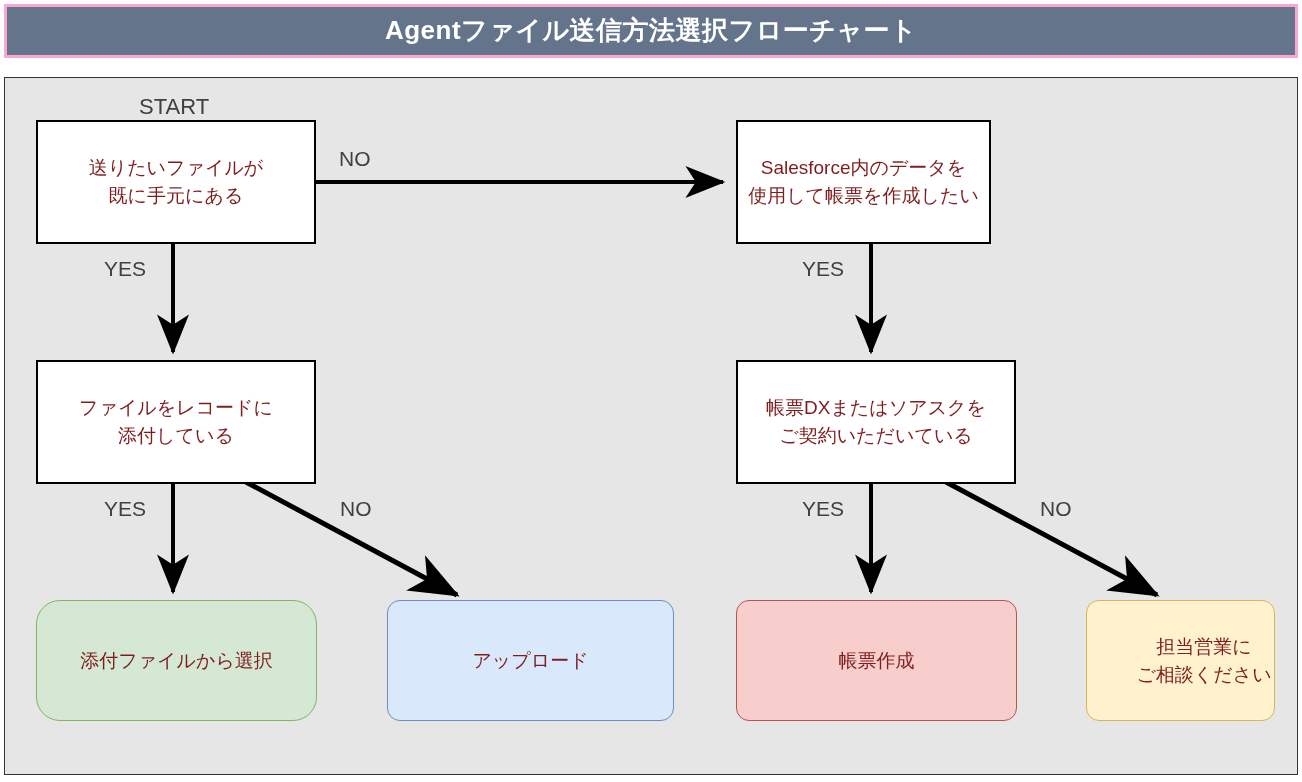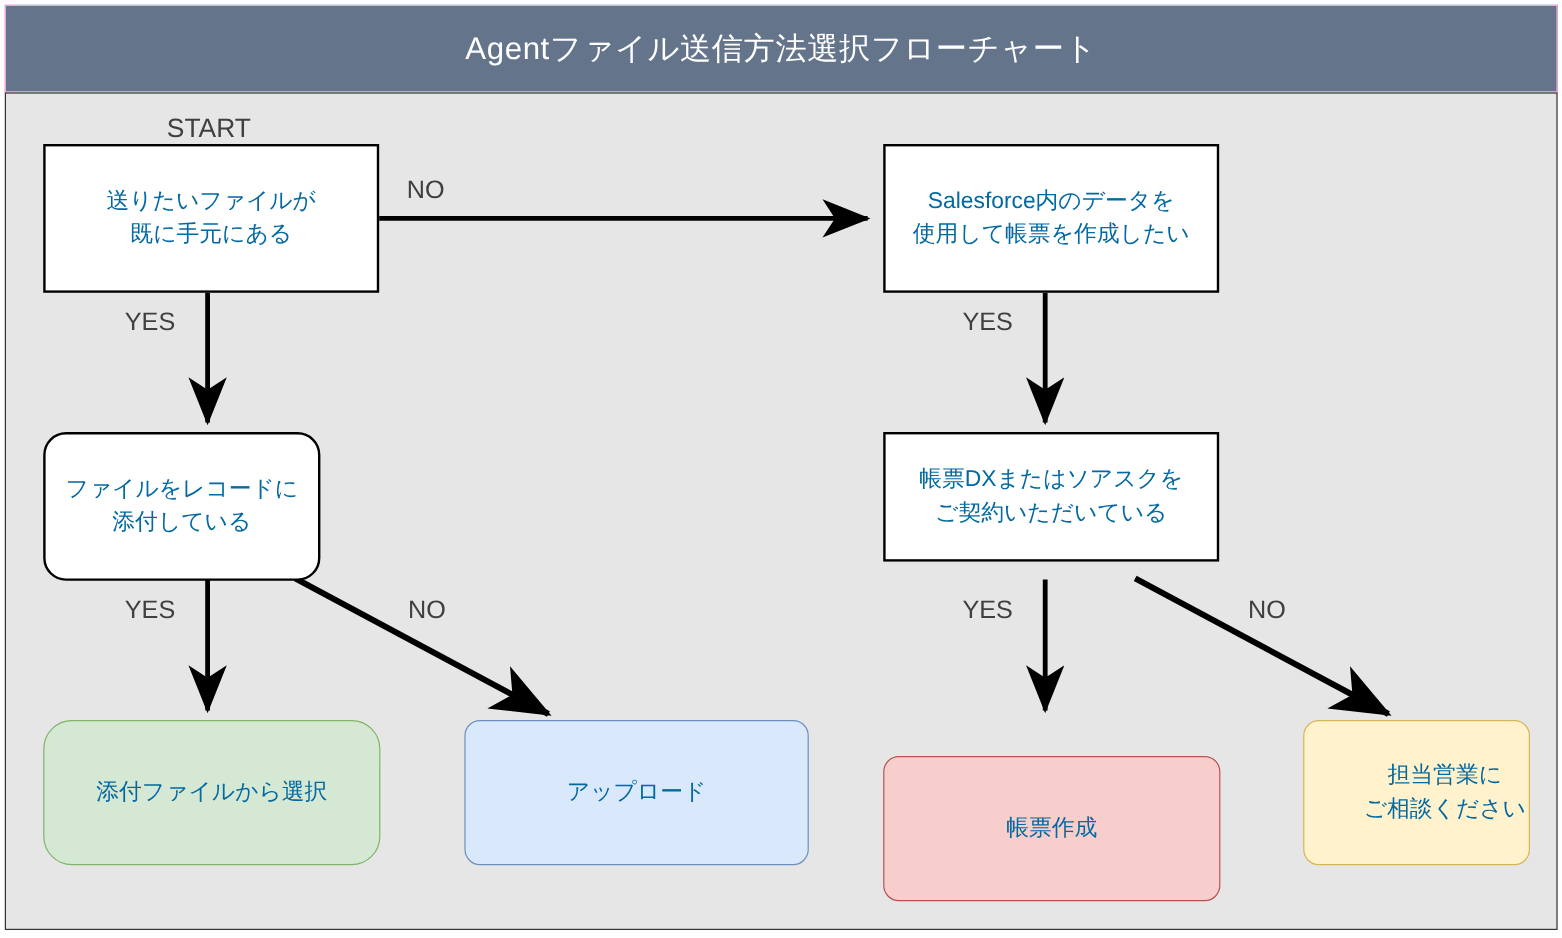--- a/index.html
+++ b/index.html
@@ -18,27 +18,28 @@
     width: 1302px;
     height: 782px;
     background: #ffffff;
   }
   
   .titlebar {
     position: absolute;
     left: 4px;
     top: 4px;
     width: 1294px;
-    height: 73px;
+    height: 54px;
     background: #64748b;
-    border: 1px solid #f9a8d4;
+    border: 3px solid #f9a8d4;
     box-sizing: border-box;
     display: flex;
     align-items: center;
     justify-content: center;
+    font-weight: bold;
   }
   .titlebar .title-text {
     color: #ffffff;
     font-size: 26px;
     letter-spacing: 0.5px;
     line-height: 1.2;
     white-space: nowrap;
   }
   
   .canvas {
@@ -68,21 +69,21 @@
   
   .node {
     position: absolute;
     box-sizing: border-box;
     display: flex;
     align-items: center;
     justify-content: center;
     text-align: center;
     font-size: 19px;
     line-height: 1.45;
-    color: #0369a1;
+    color: #7f1d1d;
     white-space: pre-line;
   }
   .node.decision {
     background: #ffffff;
     border: 2px solid #000000;
   }
   .node.terminal {
     border-radius: 13px;
     border-width: 1.6px;
     border-style: solid;
@@ -151,44 +152,44 @@
 
     <div class="layer">
 
       <div class="label start-label" style="left:134px; top:18px;">START</div>
 
       <div class="node decision" style="left:31px; top:42px; width:280px; height:124px;">
         <span>送りたいファイルが
 既に手元にある</span>
       </div>
 
-      <div class="node decision" style="left:731px; top:42px; width:280px; height:124px;">
+      <div class="node decision" style="left:731px; top:42px; width:255px; height:124px;">
         <span>Salesforce内のデータを
 使用して帳票を作成したい</span>
       </div>
 
-      <div class="node decision" style="left:31px; top:282px; width:231px; height:124px;border-radius:19px;">
+      <div class="node decision" style="left:31px; top:282px; width:280px; height:124px;">
         <span>ファイルをレコードに
 添付している</span>
       </div>
 
-      <div class="node decision" style="left:731px; top:282px; width:280px; height:108px;">
+      <div class="node decision" style="left:731px; top:282px; width:280px; height:124px;">
         <span>帳票DXまたはソアスクを
 ご契約いただいている</span>
       </div>
 
       <div class="node terminal green" style="left:31px; top:522px; width:281px; height:121px;border-radius:24px;">
         <span>添付ファイルから選択</span>
       </div>
 
       <div class="node terminal blue" style="left:382px; top:522px; width:287px; height:121px;justify-content:center;">
         <span>アップロード</span>
       </div>
 
-      <div class="node terminal pink" style="left:731px; top:552px; width:281px; height:121px;">
+      <div class="node terminal pink" style="left:731px; top:522px; width:281px; height:121px;">
         <span>帳票作成</span>
       </div>
 
       <div class="node terminal yellow" style="left:1081px; top:522px; width:189px; height:121px;">
         <span>担当営業に
 ご相談ください</span>
       </div>
 
       <div class="label" style="left:334px; top:70px;">NO</div>
 

